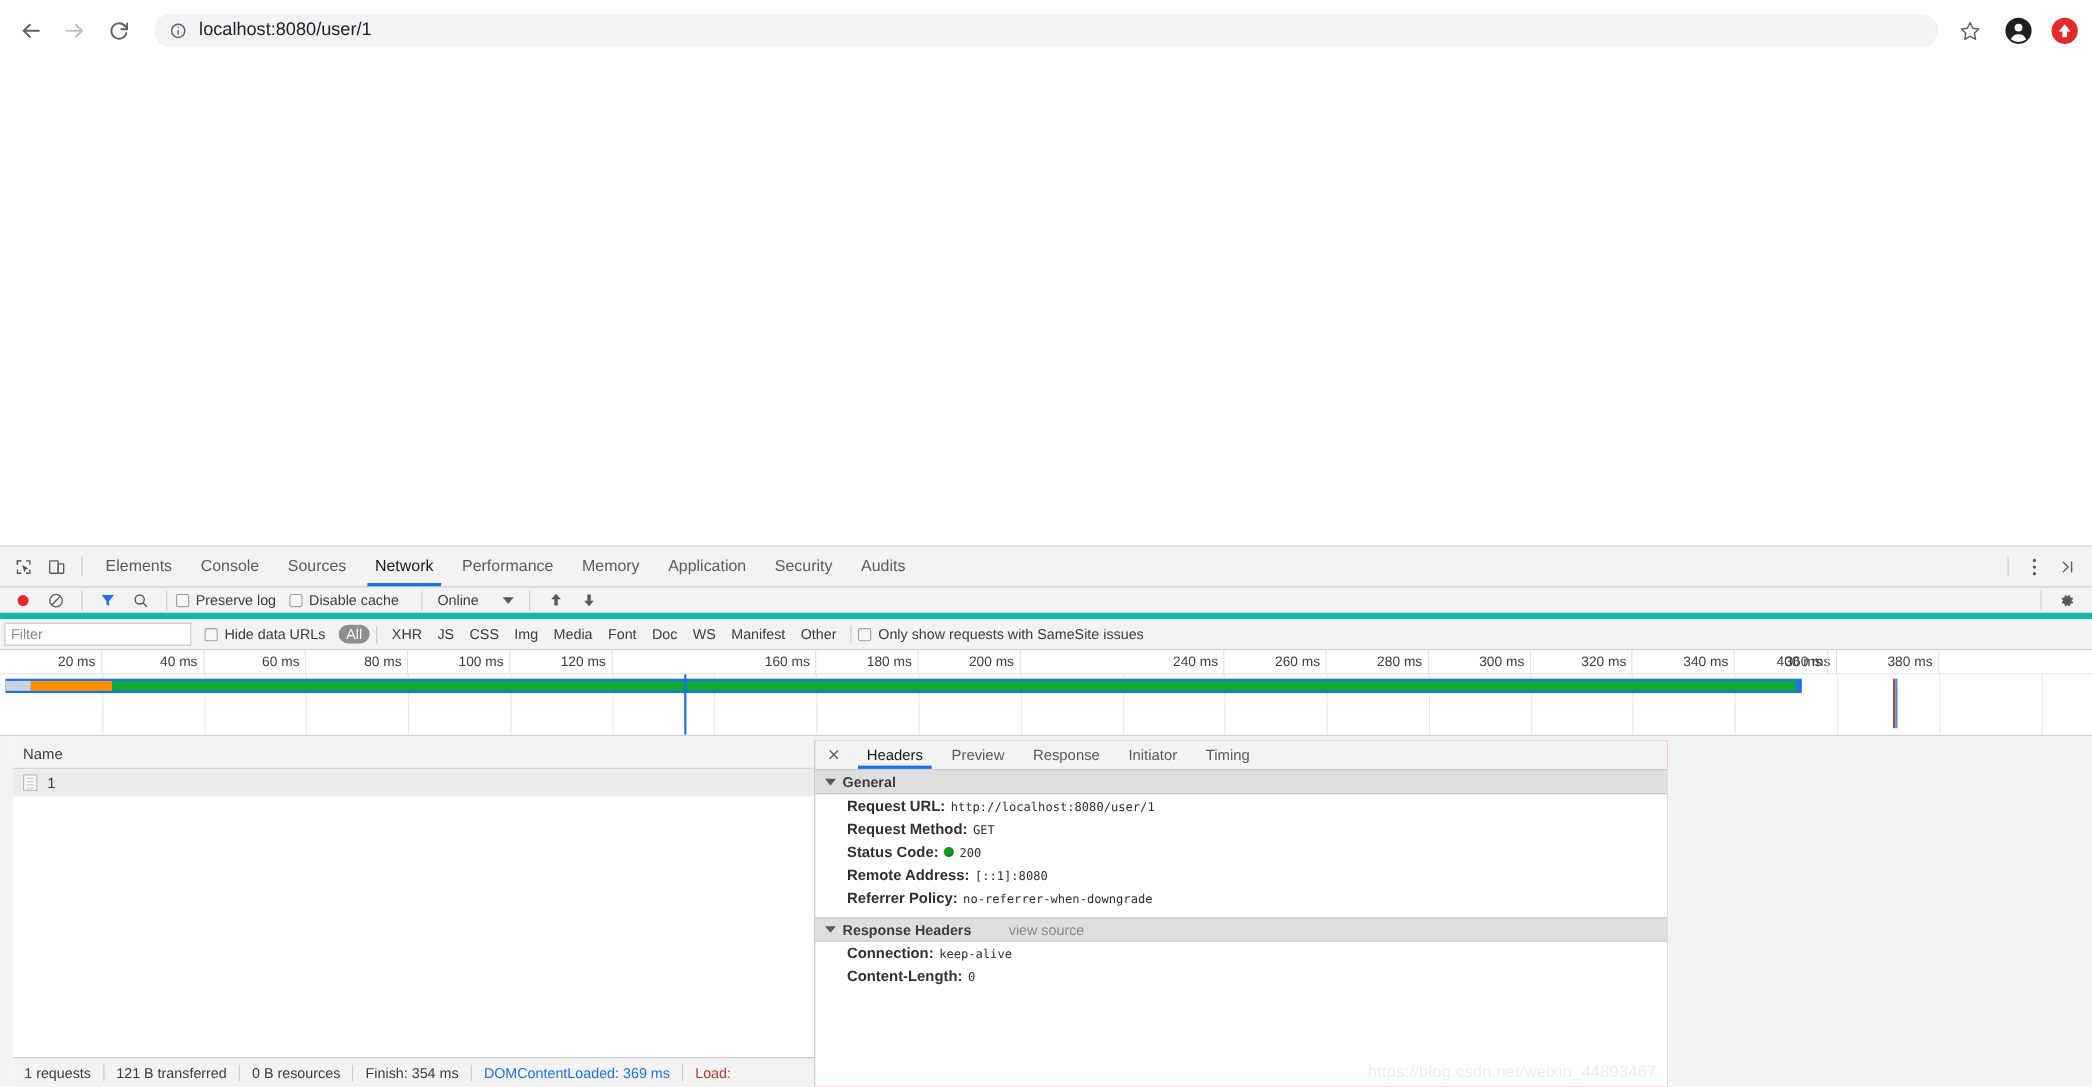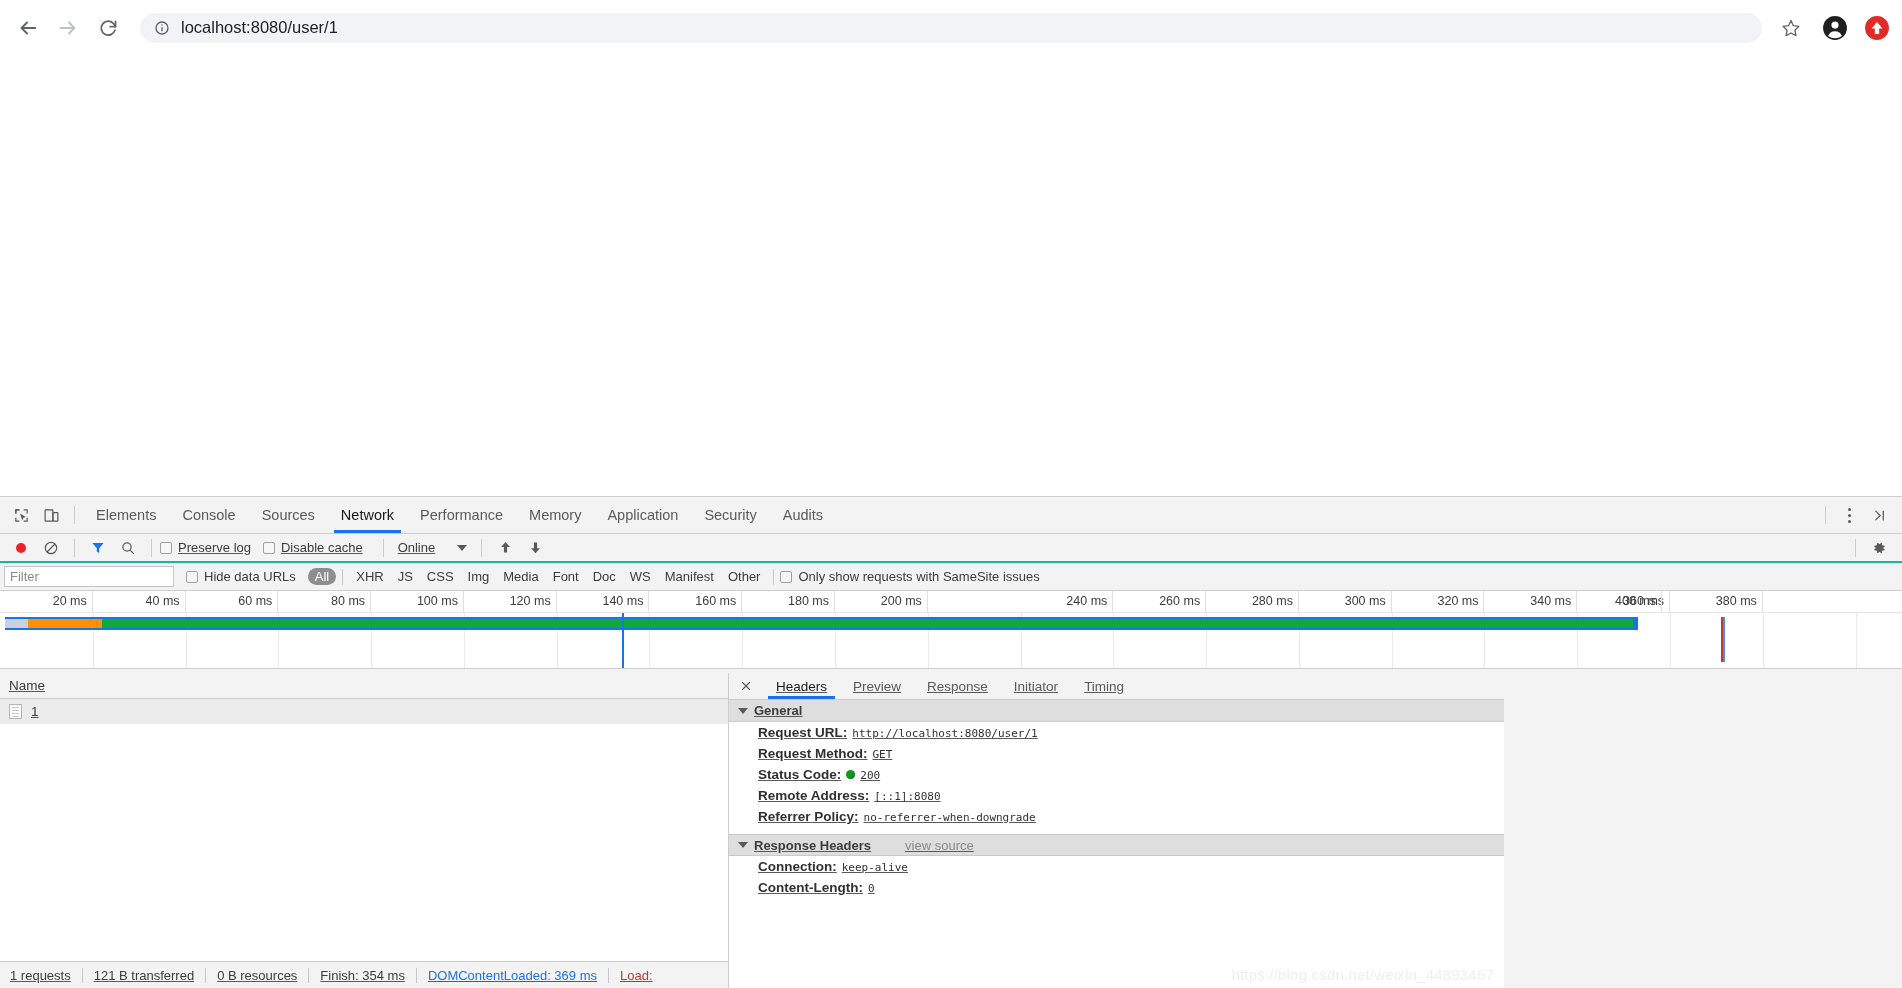--- a/index.html
+++ b/index.html
@@ -102,24 +102,23 @@
     margin-left: auto; display: flex; align-items: center; padding-right: 8px;
   }
   .kebab { display:flex; flex-direction:column; gap:3px; align-items:center; }
   .kebab i { width:3px; height:3px; border-radius:50%; background:#5a5a5a; display:block; }
 
   
   .net-toolbar {
     height: 29px;
     display: flex; align-items: center;
     background: #f3f3f3;
-    border-bottom: 2px solid #14b8a6;
+    border-bottom: 6px solid #14b8a6;
     padding-left: 6px;
     gap: 0;
-    text-decoration: underline;
   }
   .tb-btn {
     width: 30px; height: 26px;
     display: flex; align-items: center; justify-content: center;
   }
   .cbx {
     width: 12px; height: 12px;
     border: 1px solid #a0a0a0; background: #f6f6f6;
     border-radius: 2px; display: inline-block;
     flex: 0 0 auto;
@@ -201,24 +200,23 @@
   }
   .marker-red {
     position: absolute; top: 26px; height: 45px; width: 2px; background: #c0392b;
   }
   .marker-red2 {
     position: absolute; top: 26px; height: 45px; width: 2px; background: #4a90d9;
   }
 
   
   .split {
-    position: absolute; top: 176px; left: 0;
+    position: absolute; top: 176px; left: 12px;
     width: 1504px; height: 316px;
     display: flex;
-    text-decoration: underline;
   }
   .req-pane {
     width: 729px; height: 100%;
     background: #ffffff;
     border-right: 1px solid #cdcdcd;
     position: relative;
     display: flex; flex-direction: column;
   }
   .col-head {
     height: 26px; background: #f3f3f3;
@@ -542,23 +540,20 @@
             <span>60 ms</span>
           </div>
           <div class="tick" style="left: 0px; width: 371.122px;">
             <span>80 ms</span>
           </div>
           <div class="tick" style="left: 0px; width: 463.902px;">
             <span>100 ms</span>
           </div>
           <div class="tick" style="left: 0px; width: 556.683px;">
             <span>120 ms</span>
-          </div>
-          <div class="tick" style="left: 0px; width: 649.463px;">
-            <span>140 ms</span>
           </div>
           <div class="tick" style="left: 0px; width: 742.244px;">
             <span>160 ms</span>
           </div>
           <div class="tick" style="left: 0px; width: 835.024px;">
             <span>180 ms</span>
           </div>
           <div class="tick" style="left: 0px; width: 927.805px;">
             <span>200 ms</span>
           </div>

